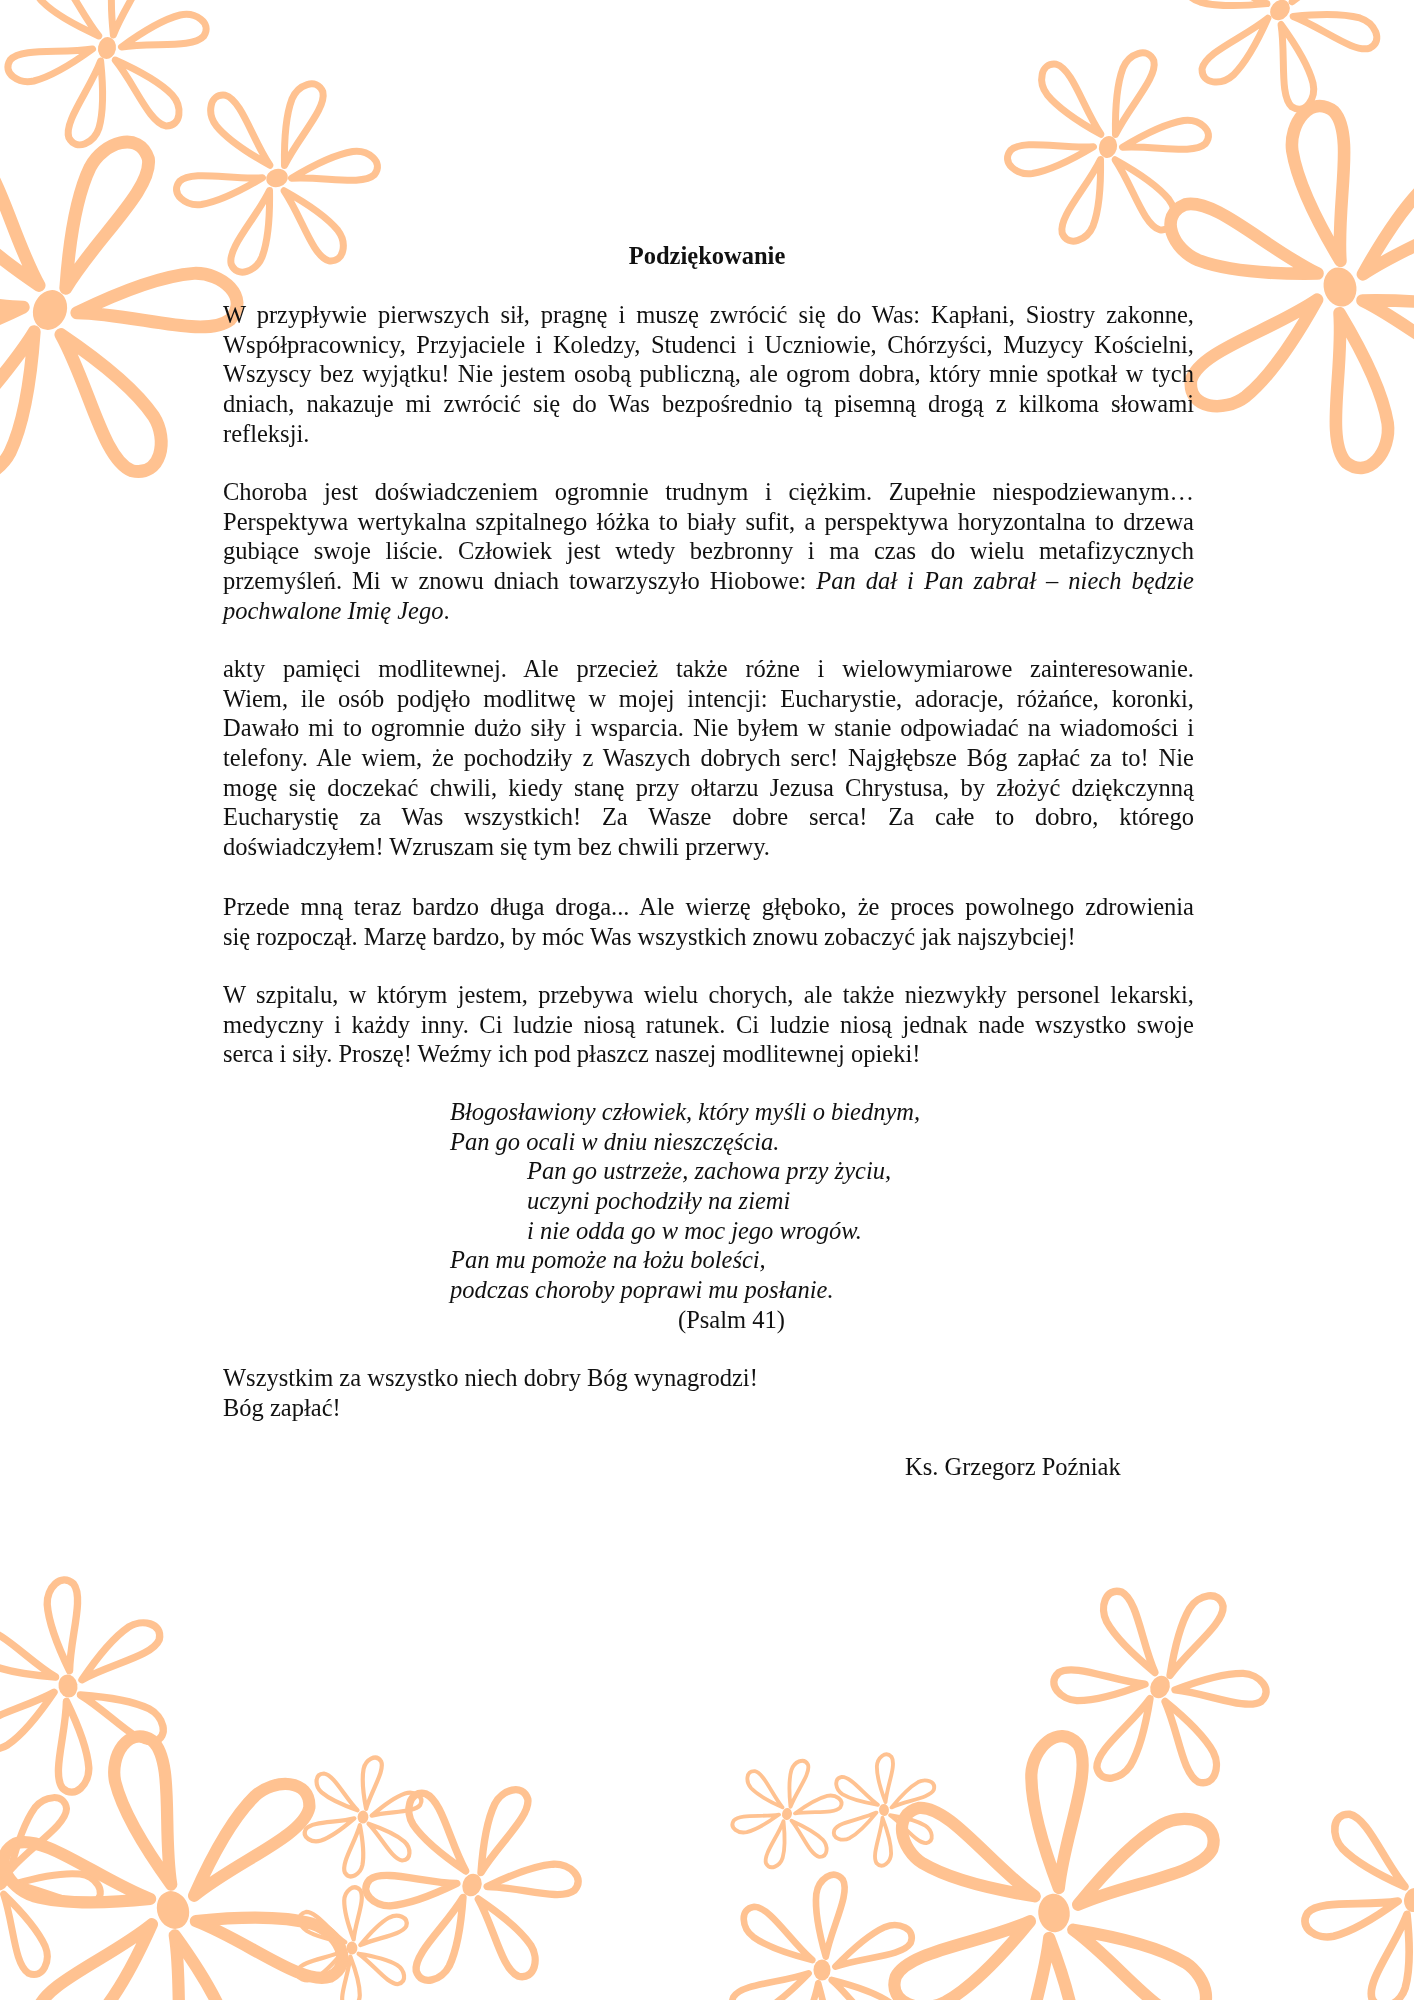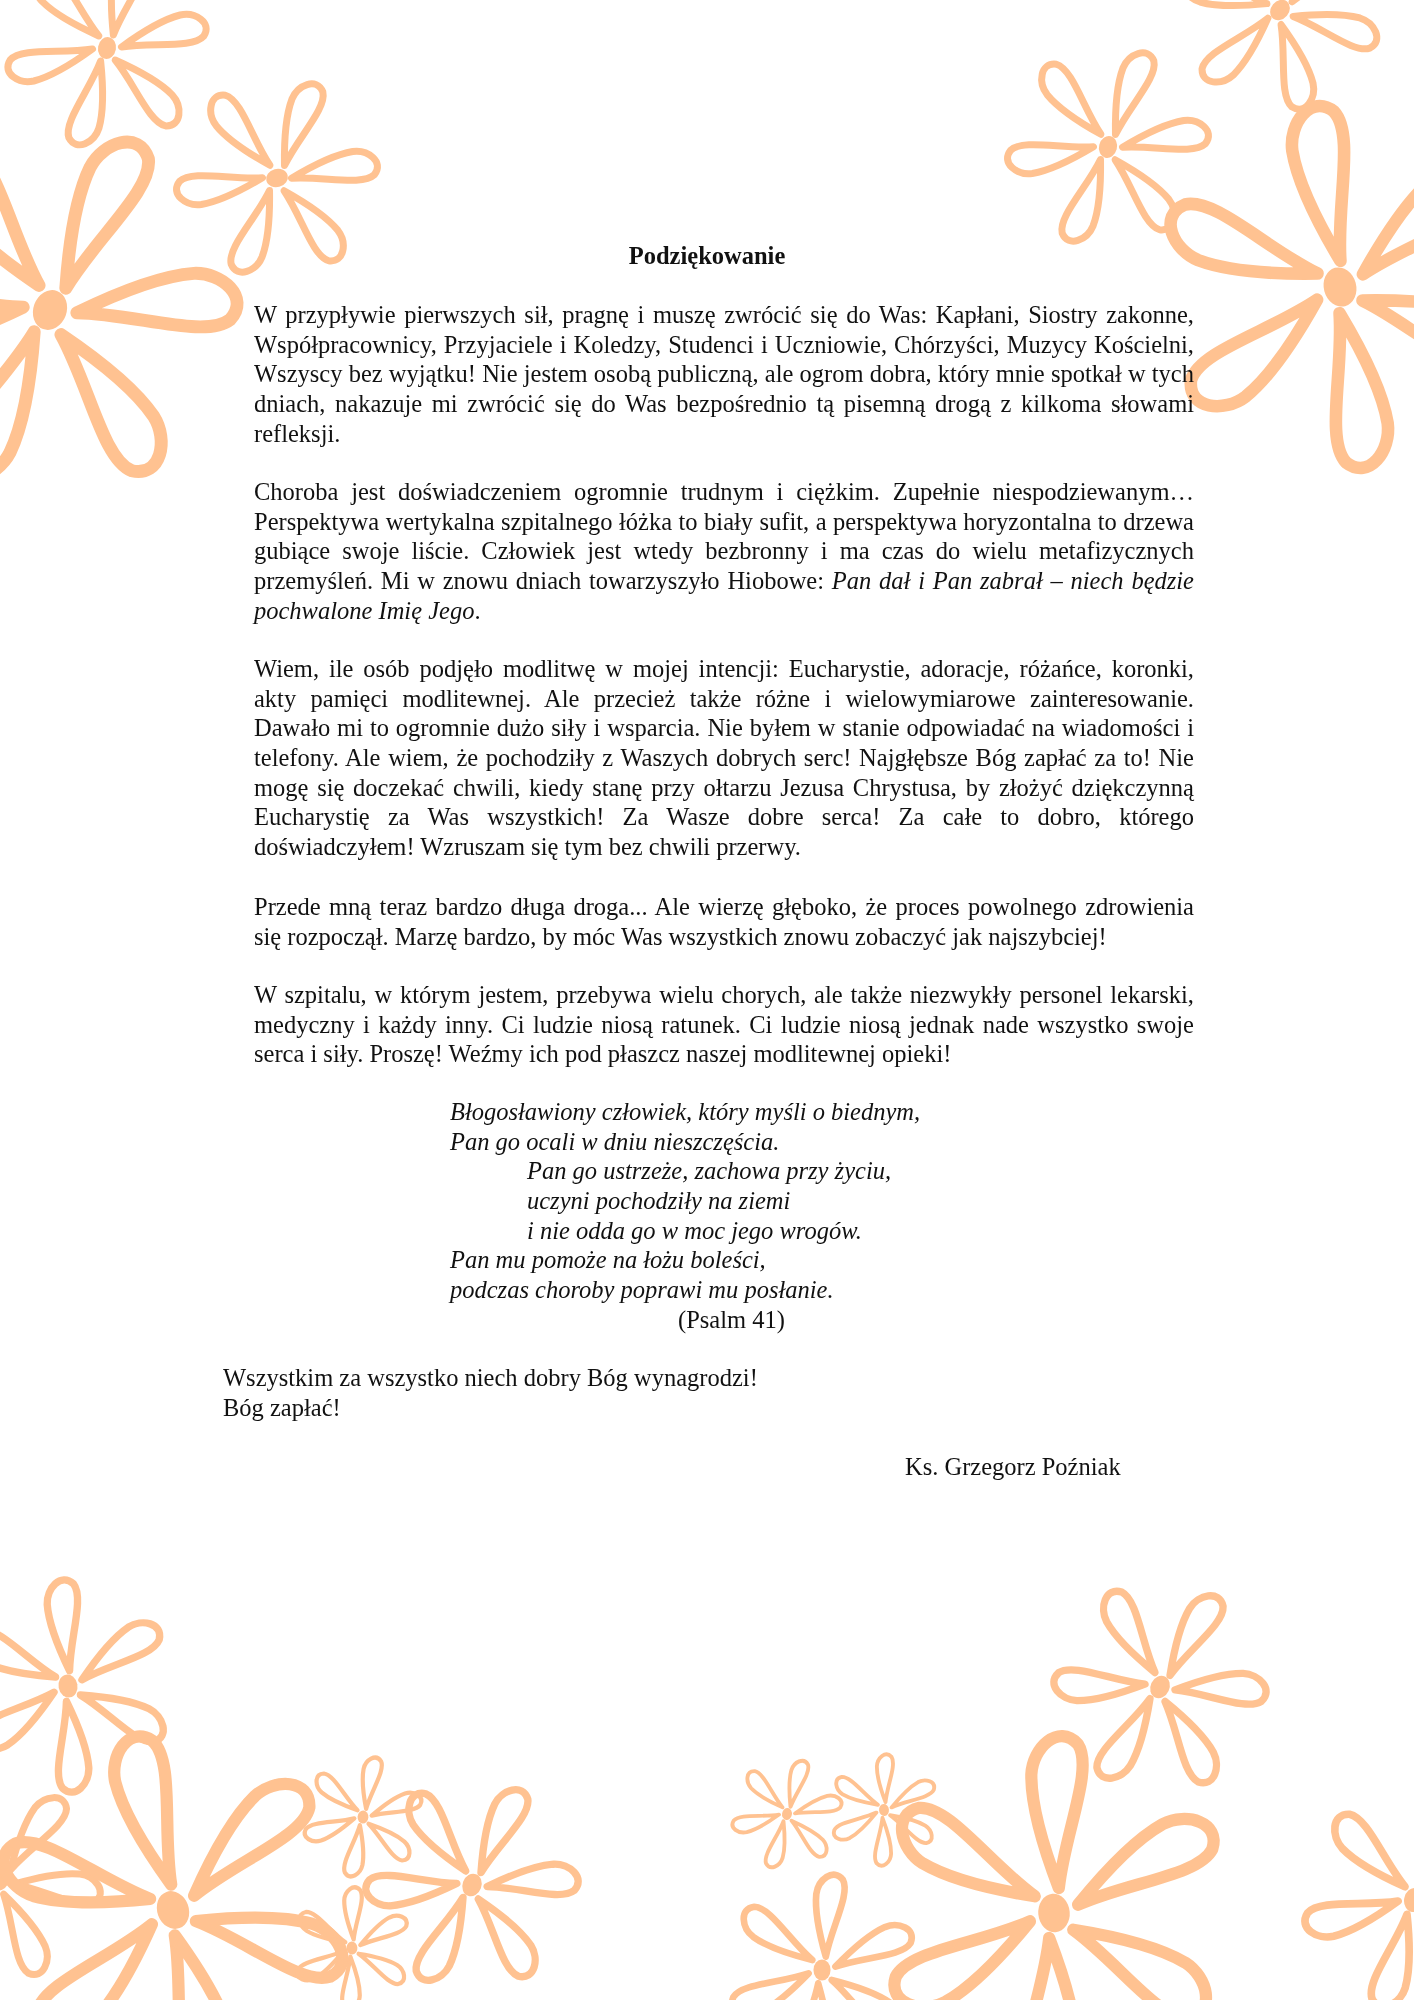--- a/index.html
+++ b/index.html
@@ -2,21 +2,21 @@
 <html><head>
 <meta charset="utf-8">
 <style>
   html, body { margin:0; padding:0; background:#ffffff; }
   body { width:1414px; height:2000px; position:relative; overflow:hidden; }
   #flowers { position:absolute; left:0; top:0; width:1414px; height:2000px; z-index:0; }
   .page { position:absolute; left:0; top:0; width:1148px; height:2000px; z-index:1;
           font-family:"Liberation Serif","DejaVu Serif",serif; color:#111; font-size:24.5px; }
   .title { position:absolute; left:0; width:1414px; top:241px; text-align:center; font-weight:bold; font-size:24.5px; line-height:30px; }
   .para { position:absolute; left:223px; width:971px; }
-  .line { display:block; height:29.7px; line-height:29.7px; white-space:nowrap; text-align:justify; text-align-last:justify;margin-left:31px; }
+  .line { display:block; height:29.7px; line-height:29.7px; white-space:nowrap; text-align:justify; text-align-last:justify; }
   .line.last { text-align:center; text-align-last:left; }
   .it { font-style:italic; }
   .poem { position:absolute; left:450px; top:1097px; font-style:italic; }
   .poem .pl { display:block; height:29.7px; line-height:29.7px; white-space:nowrap; }
   .poem .ind { padding-left:77px; }
   .poem .src { font-style:normal; padding-left:228px; }
   .closing { position:absolute; left:223px; top:1363px; }
   .closing .pl { display:block; height:29.7px; line-height:29.7px; white-space:nowrap; }
   .signature { position:absolute; left:905px; top:1452px; line-height:30px; white-space:nowrap; }
 </style>
@@ -74,22 +74,22 @@
 
   <div class="para" style="top:477px;">
     <span class="line">Choroba jest doświadczeniem ogromnie trudnym i ciężkim. Zupełnie niespodziewanym…</span>
     <span class="line">Perspektywa wertykalna szpitalnego łóżka to biały sufit, a perspektywa horyzontalna to drzewa</span>
     <span class="line">gubiące swoje liście. Człowiek jest wtedy bezbronny i ma czas do wielu metafizycznych</span>
     <span class="line"><span>przemyśleń. Mi w znowu dniach towarzyszyło Hiobowe: </span><span class="it">Pan dał i Pan zabrał – niech będzie</span></span>
     <span class="line last"><span class="it">pochwalone Imię Jego</span><span>.</span></span>
   </div>
 
   <div class="para" style="top:654px;">
+    <span class="line">akty pamięci modlitewnej. Ale przecież także różne i wielowymiarowe zainteresowanie.</span>
     <span class="line">Wiem, ile osób podjęło modlitwę w mojej intencji: Eucharystie, adoracje, różańce, koronki,</span>
-    <span class="line">akty pamięci modlitewnej. Ale przecież także różne i wielowymiarowe zainteresowanie.</span>
     <span class="line">Dawało mi to ogromnie dużo siły i wsparcia. Nie byłem w stanie odpowiadać na wiadomości i</span>
     <span class="line">telefony. Ale wiem, że pochodziły z Waszych dobrych serc! Najgłębsze Bóg zapłać za to! Nie</span>
     <span class="line">mogę się doczekać chwili, kiedy stanę przy ołtarzu Jezusa Chrystusa, by złożyć dziękczynną</span>
     <span class="line">Eucharystię za Was wszystkich! Za Wasze dobre serca! Za całe to dobro, którego</span>
     <span class="line last">doświadczyłem! Wzruszam się tym bez chwili przerwy.</span>
   </div>
 
   <div class="para" style="top:892px;">
     <span class="line">Przede mną teraz bardzo długa droga... Ale wierzę głęboko, że proces powolnego zdrowienia</span>
     <span class="line last">się rozpoczął. Marzę bardzo, by móc Was wszystkich znowu zobaczyć jak najszybciej!</span>

